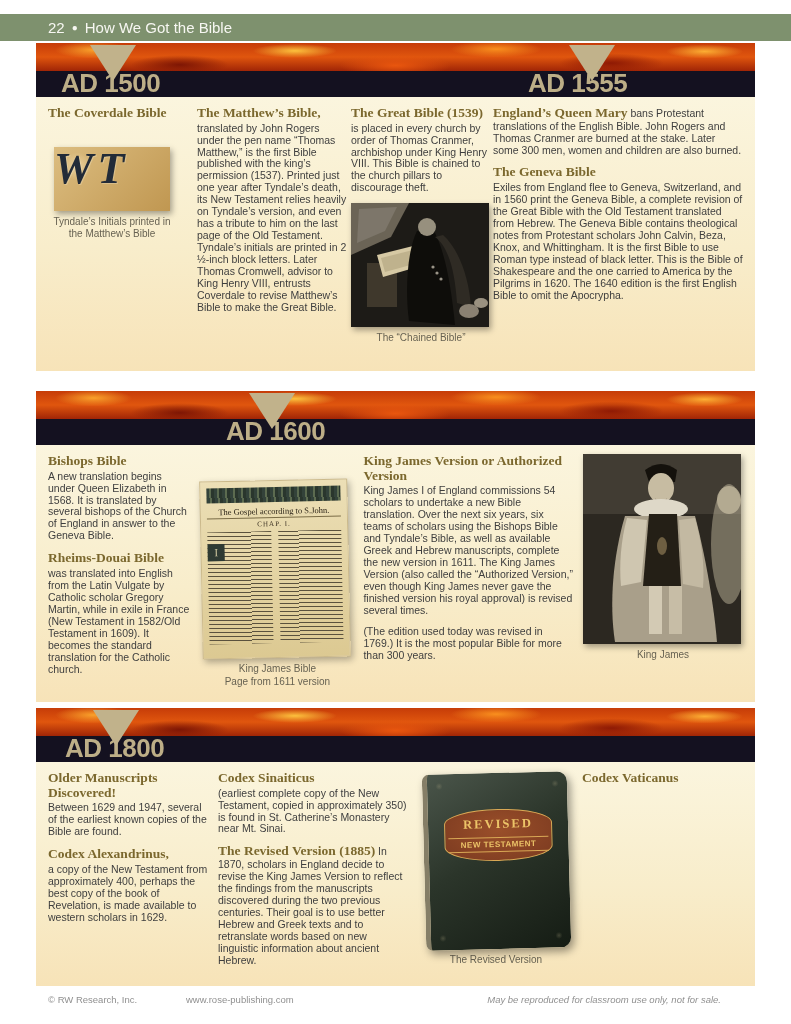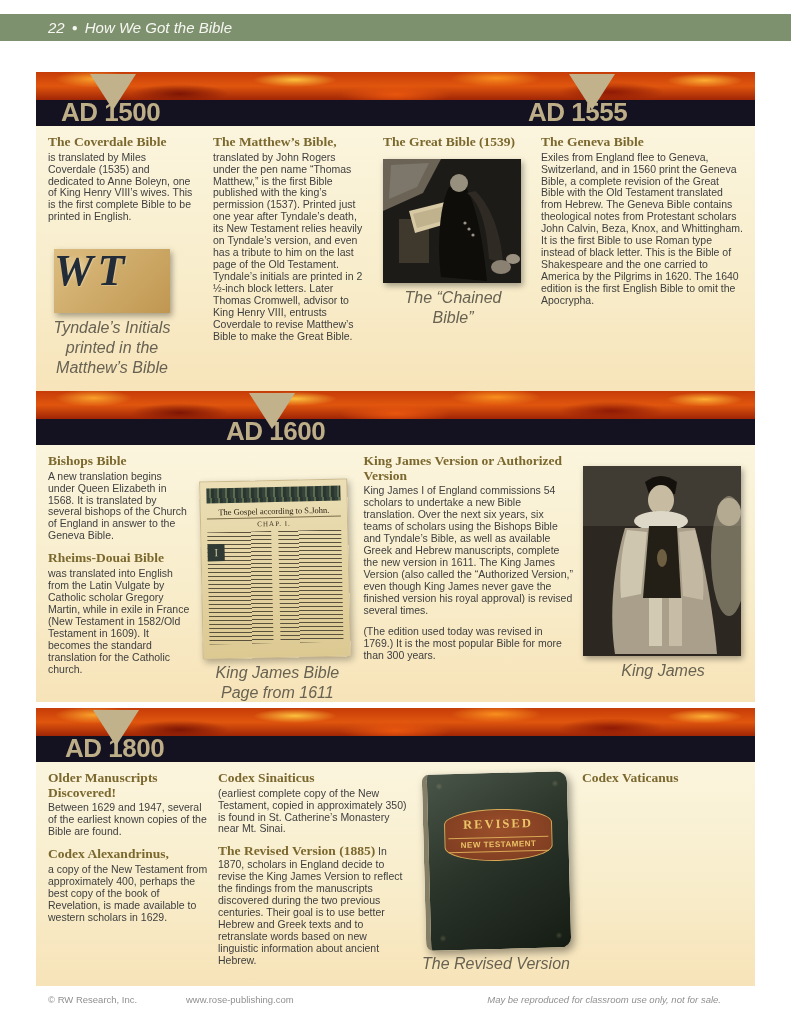--- a/index.html
+++ b/index.html
@@ -1,57 +1,57 @@
 <!DOCTYPE html>
 <html><head>
 <meta charset="utf-8">
 <style>
   html,body{margin:0;padding:0;background:#ffffff;}
   body{width:791px;height:1024px;font-family:"Liberation Sans",sans-serif;}
   .page{position:relative;width:791px;height:1024px;background:#fff;overflow:hidden;}
 
   
   .topbar{position:absolute;top:14px;left:0;width:791px;height:27px;background:#7e916e;
-    color:#f7f7f2;font-size:15px;display:flex;align-items:center;padding-left:48px;box-sizing:border-box;font-style:italic;}
+    color:#f7f7f2;font-size:15px;display:flex;align-items:center;padding-left:48px;box-sizing:border-box;}
   .topbar .bullet{margin:0 7px;font-size:10px;line-height:1;}
 
   
   .section{position:absolute;left:36px;width:719px;}
-  #sec1{top:72px;} #sec2{top:391px;border-radius:17px;} #sec3{top:708px;border-radius:20px;}
+  #sec1{top:43px;} #sec2{top:391px;border-radius:17px;} #sec3{top:708px;border-radius:20px;}
   .flame{height:28px;position:relative;
     background:
       radial-gradient(ellipse 55px 12px at 8% 25%, #f9a12b 0%, rgba(249,161,43,0) 70%),
       radial-gradient(ellipse 70px 14px at 20% 78%, #7e1604 0%, rgba(126,22,4,0) 70%),
       radial-gradient(ellipse 60px 10px at 36% 28%, #fcc13d 0%, rgba(252,193,61,0) 70%),
       radial-gradient(ellipse 80px 16px at 50% 80%, #e9560e 0%, rgba(233,86,14,0) 70%),
       radial-gradient(ellipse 65px 12px at 64% 22%, #f98f1e 0%, rgba(249,143,30,0) 70%),
       radial-gradient(ellipse 75px 14px at 80% 72%, #8f1a04 0%, rgba(143,26,4,0) 70%),
       radial-gradient(ellipse 55px 10px at 93% 30%, #fcae33 0%, rgba(252,174,51,0) 70%),
       linear-gradient(180deg,#c63c08 0%, #e0560e 50%, #a02506 100%);}
   .bar{height:26px;background:#141120;position:relative;}
   .year{position:absolute;top:-1px;color:#bdae87;font-weight:bold;font-size:26px;line-height:27px;letter-spacing:-0.5px;}
   .tri{position:absolute;z-index:3;top:2px;width:0;height:0;
     border-left:23px solid transparent;border-right:23px solid transparent;border-top:36px solid #c1b28b;}
 
   .panel{background:linear-gradient(180deg,#fbf5de 0%,#f8edcb 55%,#f7e3b8 100%);
     box-sizing:border-box;padding:9px 12px;display:flex;overflow:hidden;}
-  #sec1 .panel{height:274px;gap:20px;}
+  #sec1 .panel{height:274px;gap:4px;}
   #sec2 .panel{height:257px;gap:10px;}
   #sec3 .panel{height:224px;gap:10px;}
 
   .c-s1a{width:145px;} .c-s1b{width:150px;} .c-s1c{width:138px;} .c-s1d{flex:1;}
   .c-s2a{width:145px;} .c-s2b{width:152px;} .c-s2c{width:212px;} .c-s2d{flex:1;}
   .c-s3a{width:160px;} .c-s3b{width:192px;} .c-s3c{width:152px;} .c-s3d{flex:1;}
 
   p.entry{margin:0 0 9px 0;font-size:10.5px;line-height:1.14;color:#3e3e3e;}
   .h{font-family:"Liberation Serif",serif;font-weight:bold;font-size:13.5px;line-height:1.08;color:#7b682e;}
   .hblock{display:block;margin-bottom:2px;}
 
   figure{margin:0;}
-  .caption{font-style:italic;color:#676252;font-size:16px;line-height:1.25;text-align:center;margin-top:5px;}
+  .caption{color:#676252;font-size:10px;line-height:1.25;text-align:center;margin-top:5px;}
 
   
   .initials{width:116px;height:64px;margin:26px 0 0 6px;display:flex;align-items:center;justify-content:center;gap:10px;
     background:
       radial-gradient(circle 20px at 20% 30%, rgba(255,240,200,.5), transparent 70%),
       linear-gradient(135deg,#dcbd80,#c09751);
     box-shadow:1px 2px 4px rgba(0,0,0,.25);}
   .init{font-family:"Liberation Serif",serif;font-weight:bold;font-style:italic;font-size:44px;line-height:1;color:#222b38;
     text-shadow:1px 1px 0 rgba(255,250,230,.25);}
   .fig-tyndale .caption{width:128px;}
@@ -68,21 +68,21 @@
   .frieze{height:15px;background:repeating-linear-gradient(90deg,#33423a 0 3px,#5c6b50 3px 5px,#2a362d 5px 8px);}
   .kjtitle{font-family:"Liberation Serif",serif;font-size:8.5px;text-align:center;color:#2b2317;margin:4px 0 1px;white-space:nowrap;overflow:hidden;}
   .kjrule{border-top:1px solid #7a6c47;margin:1px 0 2px;}
   .kjchap{font-family:"Liberation Serif",serif;font-size:7px;letter-spacing:1px;text-align:center;color:#3a3022;margin-bottom:3px;}
   .kjcols{display:flex;gap:7px;}
   .tcol{flex:1;height:112px;background:repeating-linear-gradient(180deg,#5a513d 0 1px,transparent 1px 4px);position:relative;}
   .dropcap{position:absolute;top:12px;left:0;width:17px;height:17px;background:#2e3a33;color:#cfc79f;
     font-family:"Liberation Serif",serif;font-size:11px;text-align:center;line-height:17px;}
 
   
-  .fig-portrait{width:160px;margin-top:12px;}
+  .fig-portrait{width:160px;margin-top:0;}
 
   
   .fig-book{width:152px;margin-top:2px;}
   .book{width:140px;height:176px;margin:0 auto;border-radius:7px 10px 10px 7px;position:relative;transform:rotate(-1.5deg);
     background:linear-gradient(150deg,#4a554a 0%,#2b352a 45%,#151c14 100%);
     border-left:5px solid #857e67;box-shadow:3px 4px 8px rgba(0,0,0,.4);}
   .booklabel{position:absolute;top:36px;left:16px;right:16px;padding:7px 3px 8px;text-align:center;
     background:radial-gradient(ellipse at 50% 40%, #9a4f2a, #7b3a20);
     border:1px solid #d9a855;border-radius:50% 50% 50% 50% / 28%;}
   .booklabel .l1{color:#ecc468;font-family:"Liberation Serif",serif;font-weight:bold;font-size:12.5px;letter-spacing:2px;}
@@ -116,39 +116,39 @@
     <div class="tri" style="left:533px"></div>
     <div class="flame"></div>
     <div class="bar">
       <span class="year" style="left:25px">AD 1500</span>
       <span class="year" style="left:492px">AD 1555</span>
     </div>
     <div class="panel">
       <div class="c-s1a">
         <p class="entry">
           <span class="h hblock">The Coverdale Bible</span>
-          <span>is translated by Miles Coverdale (1535) and dedicated to Anne Boleyn, one of King Henry VIII’s wives. This is the first complete Bible to be printed in English.</span>
         </p>
         <figure class="fig-tyndale">
           <div class="initials photo-shadow">
             <span class="init">W</span>
             <span class="init">T</span>
           </div>
           <figcaption class="caption">Tyndale’s Initials printed in the Matthew’s Bible</figcaption>
         </figure>
       </div>
       <div class="c-s1b">
         <p class="entry">
           <span class="h hblock">The Matthew’s Bible,</span>
           <span>translated by John Rogers under the pen name “Thomas Matthew,” is the first Bible published with the king’s permission (1537). Printed just one year after Tyndale’s death, its New Testament relies heavily on Tyndale’s version, and even has a tribute to him on the last page of the Old Testament. Tyndale’s initials are printed in 2 ½-inch block letters. Later Thomas Cromwell, advisor to King Henry VIII, entrusts Coverdale to revise Matthew’s Bible to make the Great Bible.</span>
         </p>
       </div>
       <div class="c-s1c">
         <p class="entry">
           <span class="h hblock">The Great Bible (1539)</span>
+          <span>is placed in every church by order of Thomas Cranmer, archbishop under King Henry VIII. This Bible is chained to the church pillars to discourage theft.</span>
         </p>
         <figure class="fig-chained">
           <svg class="photo-shadow" width="138" height="124" viewBox="0 0 138 124">
             <rect width="138" height="124" fill="#1d1b17"></rect>
             <polygon points="0,0 58,0 40,34 0,52" fill="#6b6456"></polygon>
             <polygon points="8,6 46,4 34,28 6,40" fill="#7d766a"></polygon>
             <rect x="16" y="60" width="30" height="44" fill="#3f382c"></rect>
             <polygon points="26,52 74,40 80,60 32,74" fill="#d6c9a4"></polygon>
             <polygon points="30,55 70,45 74,58 34,69" fill="#bfb28d"></polygon>
             <path d="M66,28 C56,48 54,88 58,118 L104,122 C100,82 94,50 84,30 Z" fill="#0e0d0a"></path>
@@ -157,20 +157,24 @@
             <ellipse cx="118" cy="108" rx="10" ry="7" fill="#8a8172"></ellipse>
             <ellipse cx="130" cy="100" rx="7" ry="5" fill="#9a9180"></ellipse>
             <circle cx="82" cy="64" r="1.6" fill="#9a9488"></circle>
             <circle cx="86" cy="70" r="1.6" fill="#9a9488"></circle>
             <circle cx="90" cy="76" r="1.6" fill="#9a9488"></circle>
           </svg>
           <figcaption class="caption">The “Chained Bible”</figcaption>
         </figure>
       </div>
       <div class="c-s1d">
+        <p class="entry">
+          <span class="h">England’s Queen Mary</span>
+          <span>bans Protestant translations of the English Bible. John Rogers and Thomas Cranmer are burned at the stake. Later some 300 men, women and children are also burned.</span>
+        </p>
         <p class="entry">
           <span class="h hblock">The Geneva Bible</span>
           <span>Exiles from England flee to Geneva, Switzerland, and in 1560 print the Geneva Bible, a complete revision of the Great Bible with the Old Testament translated from Hebrew. The Geneva Bible contains theological notes from Protestant scholars John Calvin, Beza, Knox, and Whittingham. It is the first Bible to use Roman type instead of black letter. This is the Bible of Shakespeare and the one carried to America by the Pilgrims in 1620. The 1640 edition is the first English Bible to omit the Apocrypha.</span>
         </p>
       </div>
     </div>
   </div>
 
   <div class="section" id="sec2">
     <div class="tri" style="left:213px"></div>

